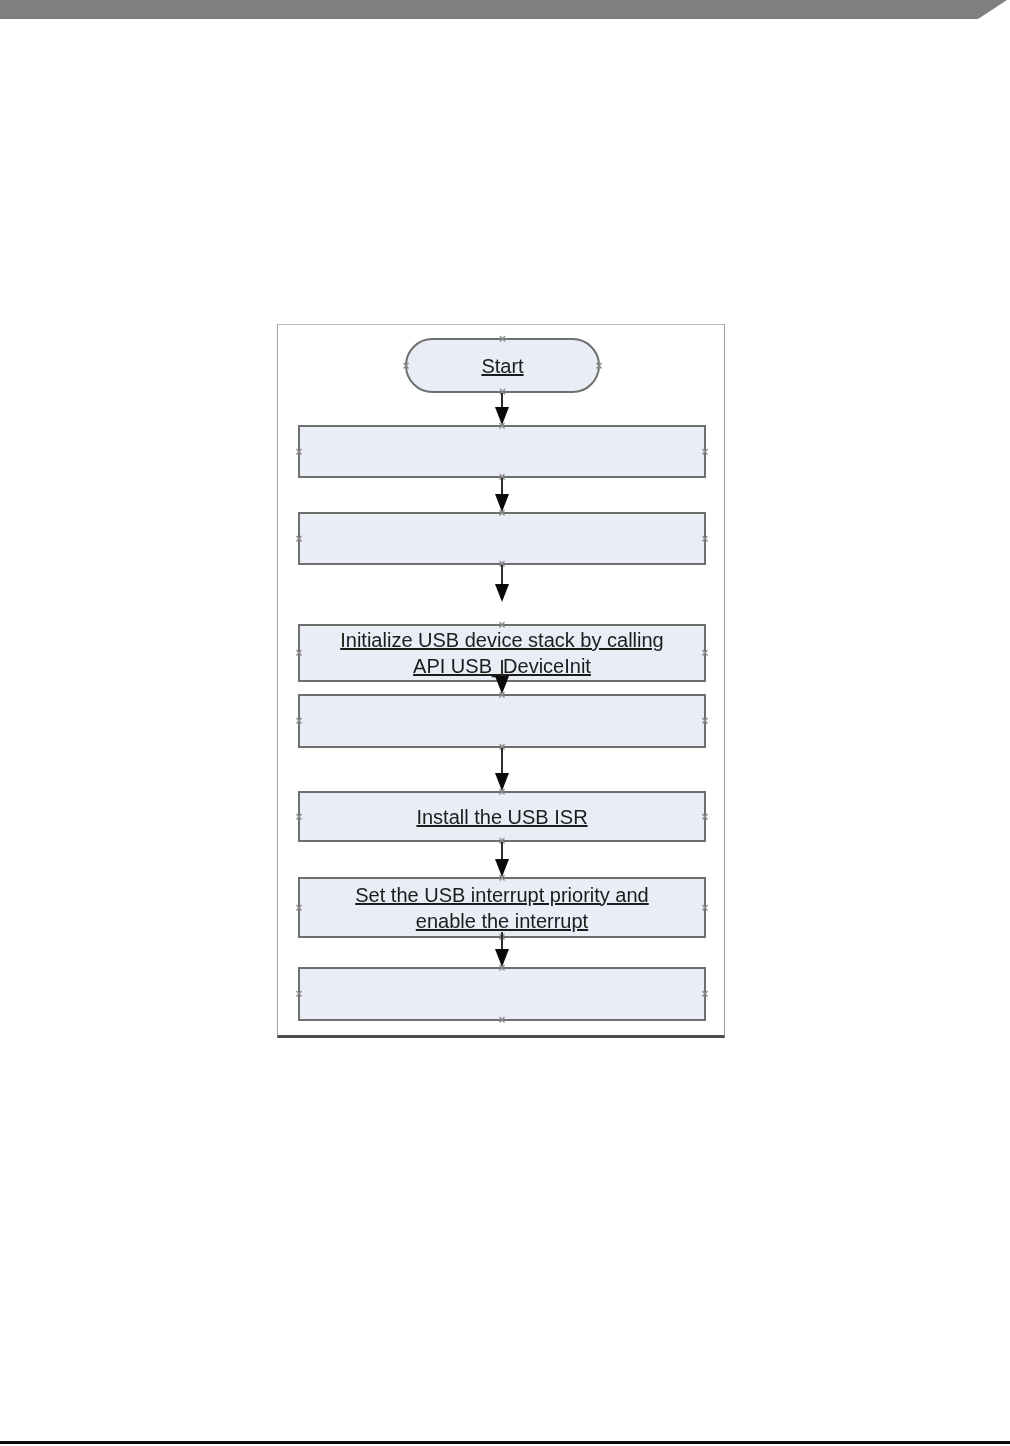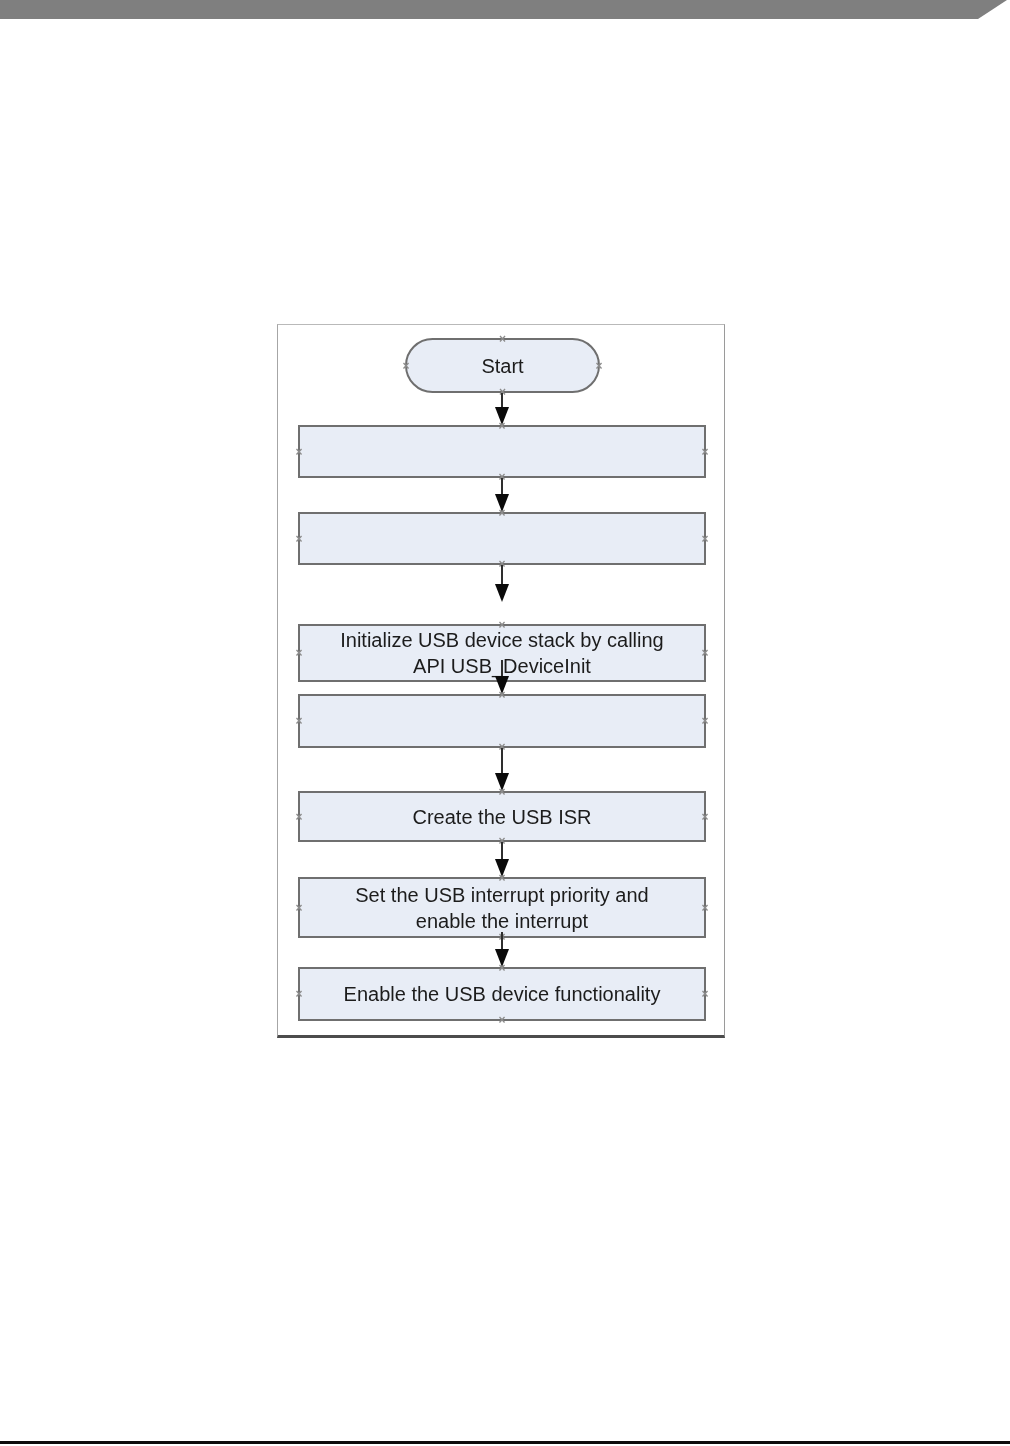--- a/index.html
+++ b/index.html
@@ -48,21 +48,21 @@
     background: #e8edf6;
     border: 2px solid #6f6f6f;
     display: flex;
     align-items: center;
     justify-content: center;
     text-align: center;
     color: #1c1c1c;
     font-size: 20px;
     line-height: 26px;
   }
-  .node .label { white-space: pre-line; }
+  .node .label { white-space: pre-line; text-decoration: underline; }
 
   .terminator { border-radius: 28px; }
 
   #n-start { left: 405px; top: 338px; width: 195px; height: 55px; }
   #n-step1 { left: 298px; top: 425px; width: 408px; height: 53px; }
   #n-step2 { left: 298px; top: 512px; width: 408px; height: 53px; }
   #n-step3 { left: 298px; top: 624px; width: 408px; height: 58px; }
   #n-step4 { left: 298px; top: 694px; width: 408px; height: 54px; }
   #n-step5 { left: 298px; top: 791px; width: 408px; height: 51px; }
   #n-step6 { left: 298px; top: 877px; width: 408px; height: 61px; }
@@ -157,38 +157,37 @@
   </div>
 
   <div class="node" id="n-step4">
     <span class="handle h-top">×</span>
     <span class="handle h-bottom">×</span>
     <span class="handle h-left">×</span>
     <span class="handle h-right">×</span>
   </div>
 
   <div class="node" id="n-step5">
-    <span class="label">Create the USB ISR</span>
+    <span class="label">Install the USB ISR</span>
     <span class="handle h-top">×</span>
     <span class="handle h-bottom">×</span>
     <span class="handle h-left">×</span>
     <span class="handle h-right">×</span>
   </div>
 
   <div class="node" id="n-step6">
     <span class="label">Set the USB interrupt priority and
 enable the interrupt</span>
     <span class="handle h-top">×</span>
     <span class="handle h-bottom">×</span>
     <span class="handle h-left">×</span>
     <span class="handle h-right">×</span>
   </div>
 
   <div class="node" id="n-step7">
-    <span class="label">Enable the USB device functionality</span>
     <span class="handle h-top">×</span>
     <span class="handle h-bottom">×</span>
     <span class="handle h-left">×</span>
     <span class="handle h-right">×</span>
   </div>
 
   <div class="arrow" id="a1">
     <span class="shaft"></span>
     <span class="head"></span>
   </div>

